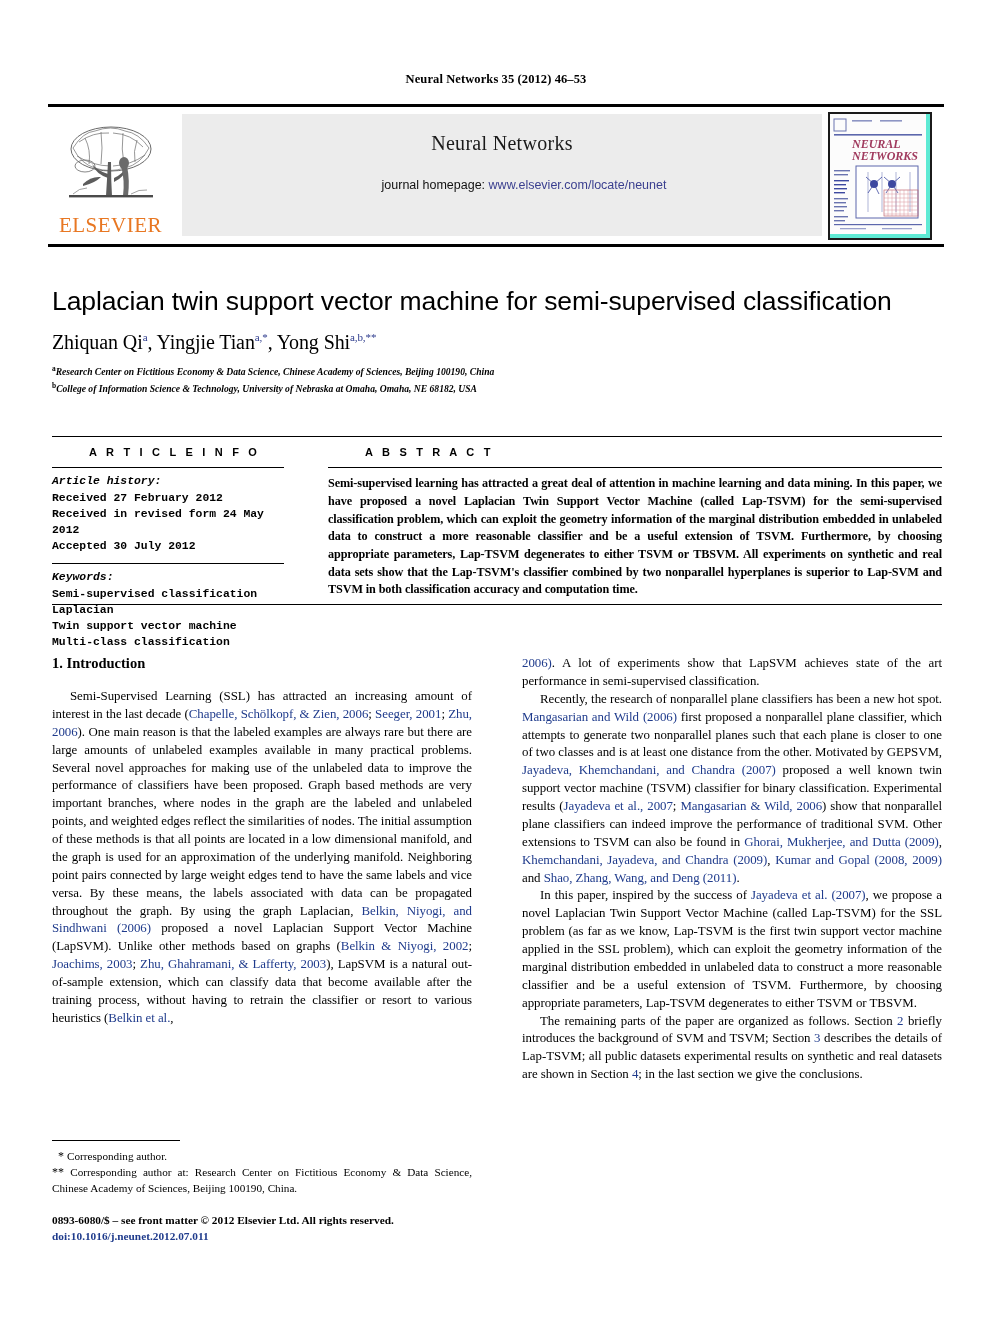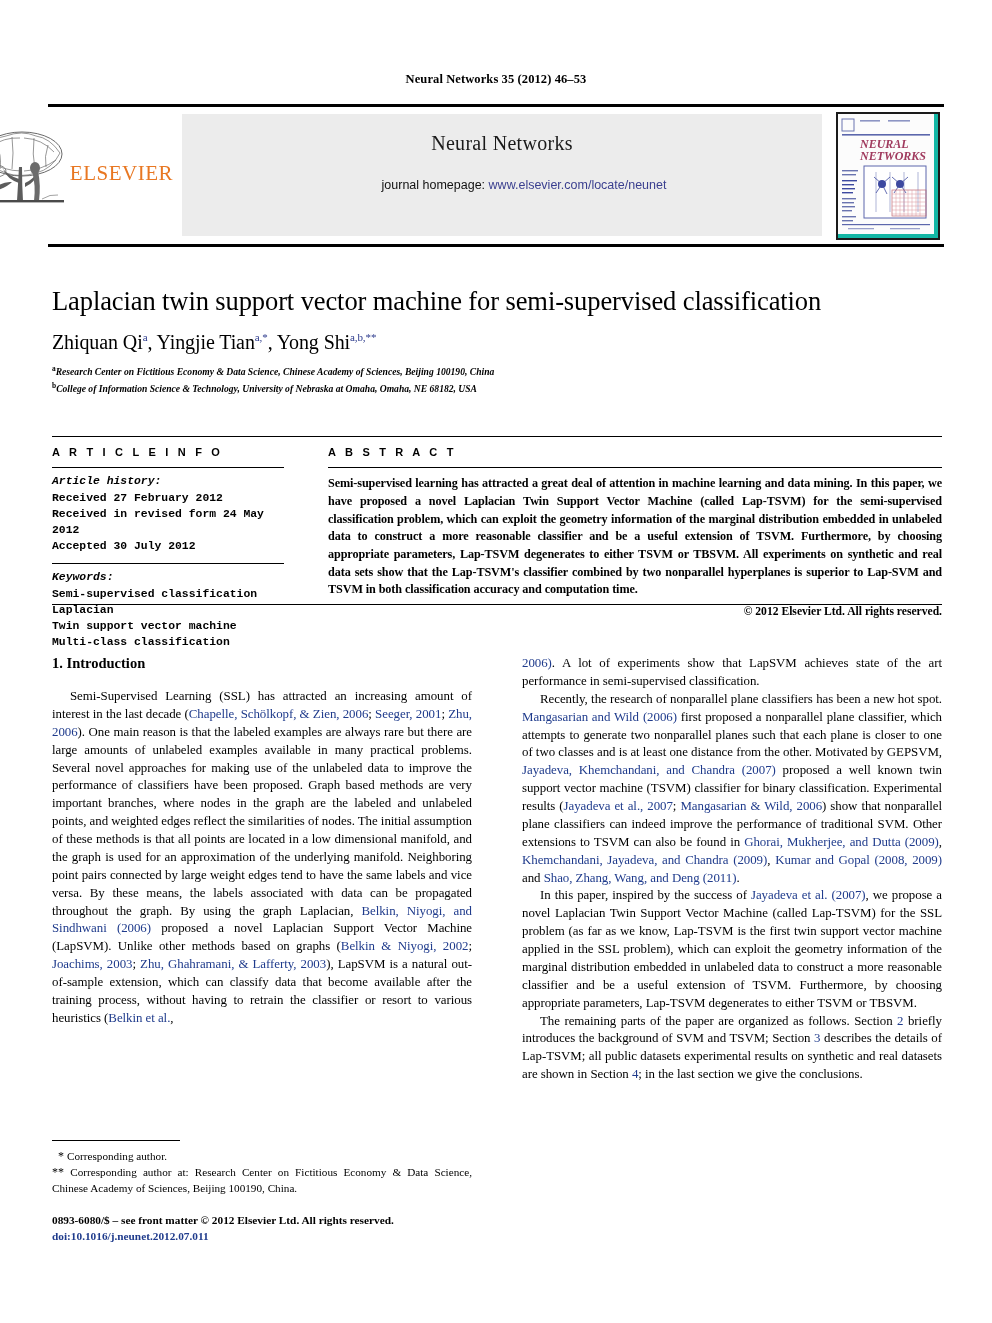--- a/index.html
+++ b/index.html
@@ -49,21 +49,21 @@
     width: 896px;
     height: 3px;
     background: #000;
   }
   .elsevier-logo {
     position: absolute;
     left: 0; top: 5px;
     width: 125px;
     height: 127px;
     display: flex;
-    flex-direction: row;
+    flex-direction: column;
     align-items: center;
     justify-content: flex-end;
   }
   .tree-svg { display:block; }
   .elsevier-word {
     font-family: "Liberation Serif", serif;
     font-size: 21px;
     letter-spacing: 0.5px;
     color: #E87722;
     line-height: 1;
@@ -97,46 +97,46 @@
     font-family: "Liberation Sans", sans-serif;
     font-size: 12.5px;
     color: #111;
     margin-top: 23px;
     padding-left: 44px;
   }
   .homepage-line .url-link { color: #3a3f8f; }
 
   .cover-thumb {
     position: absolute;
-    right: 4px; top: 8px;
+    right: 12px; top: 8px;
     width: 100px;
     height: 124px;
     border: 2px solid #1b1b1b;
-    background: #14b8a6;
+    background: #5eead4;
     overflow: hidden;
     margin-left: 24px;
   }
 
   .masthead-rule-bottom {
     position: absolute;
     left: 0; top: 140px;
     width: 896px;
     height: 3px;
     background: #000;
   }
 
   
   .title-block {
     position: absolute;
     left: 52px;
     top: 286px;
     width: 890px;
   }
   .paper-title {
-    font-family: Liberation Serif, serif;
+    font-family: Liberation Sans, sans-serif;
     font-size: 26.5px;
     font-weight: normal;
     line-height: 1.18;
     color: #000;
     margin: 0;
     letter-spacing: -0.1px;
   }
   .authors {
     font-family: "Liberation Serif", serif;
     font-size: 20px;
@@ -181,20 +181,21 @@
     position: absolute;
     left: 276px; top: 0;
     width: 614px;
   }
   .sec-head {
     font-family: "Liberation Sans", sans-serif;
     font-size: 11px;
     font-weight: bold;
     letter-spacing: 3.2px;
     padding-top: 10px;
+    margin-left: 37px;
   }
   .hr-thin {
     height: 1.4px;
     background: #000;
     margin-top: 9px;
   }
   .hr-hair {
     height: 1px;
     background: #000;
     margin-top: 9px;
@@ -435,21 +436,20 @@
         <div>Laplacian</div>
         <div>Twin support vector machine</div>
         <div>Multi-class classification</div>
       </div>
     </div>
 
     <div class="col-abs">
       <div class="sec-head">A B S T R A C T</div>
       <div class="hr-thin"></div>
       <div class="abstract-body">Semi-supervised learning has attracted a great deal of attention in machine learning and data mining. In this paper, we have proposed a novel Laplacian Twin Support Vector Machine (called Lap-TSVM) for the semi-supervised classification problem, which can exploit the geometry information of the marginal distribution embedded in unlabeled data to construct a more reasonable classifier and be a useful extension of TSVM. Furthermore, by choosing appropriate parameters, Lap-TSVM degenerates to either TSVM or TBSVM. All experiments on synthetic and real data sets show that the Lap-TSVM's classifier combined by two nonparallel hyperplanes is superior to Lap-SVM and TSVM in both classification accuracy and computation time.</div>
-      <div class="copyright">© 2012 Elsevier Ltd. All rights reserved.</div>
     </div>
 
     <div class="panel-rule-bottom"></div>
   </div>
 
   <div class="body-cols">
 
     <div class="col col-left">
       <div class="sec-title">1. Introduction</div>
       <p class="para">Semi-Supervised Learning (SSL) has attracted an increasing amount of interest in the last decade (<span class="ref">Chapelle, Schölkopf, &amp; Zien, 2006</span>; <span class="ref">Seeger, 2001</span>; <span class="ref">Zhu, 2006</span>). One main reason is that the labeled examples are always rare but there are large amounts of unlabeled examples available in many practical problems. Several novel approaches for making use of the unlabeled data to improve the performance of classifiers have been proposed. Graph based methods are very important branches, where nodes in the graph are the labeled and unlabeled points, and weighted edges reflect the similarities of nodes. The initial assumption of these methods is that all points are located in a low dimensional manifold, and the graph is used for an approximation of the underlying manifold. Neighboring point pairs connected by large weight edges tend to have the same labels and vice versa. By these means, the labels associated with data can be propagated throughout the graph. By using the graph Laplacian, <span class="ref">Belkin, Niyogi, and Sindhwani</span> <span class="ref">(2006)</span> proposed a novel Laplacian Support Vector Machine (LapSVM). Unlike other methods based on graphs (<span class="ref">Belkin &amp; Niyogi, 2002</span>; <span class="ref">Joachims, 2003</span>; <span class="ref">Zhu, Ghahramani, &amp; Lafferty, 2003</span>), LapSVM is a natural out-of-sample extension, which can classify data that become available after the training process, without having to retrain the classifier or resort to various heuristics (<span class="ref">Belkin et al.</span>,</p>

